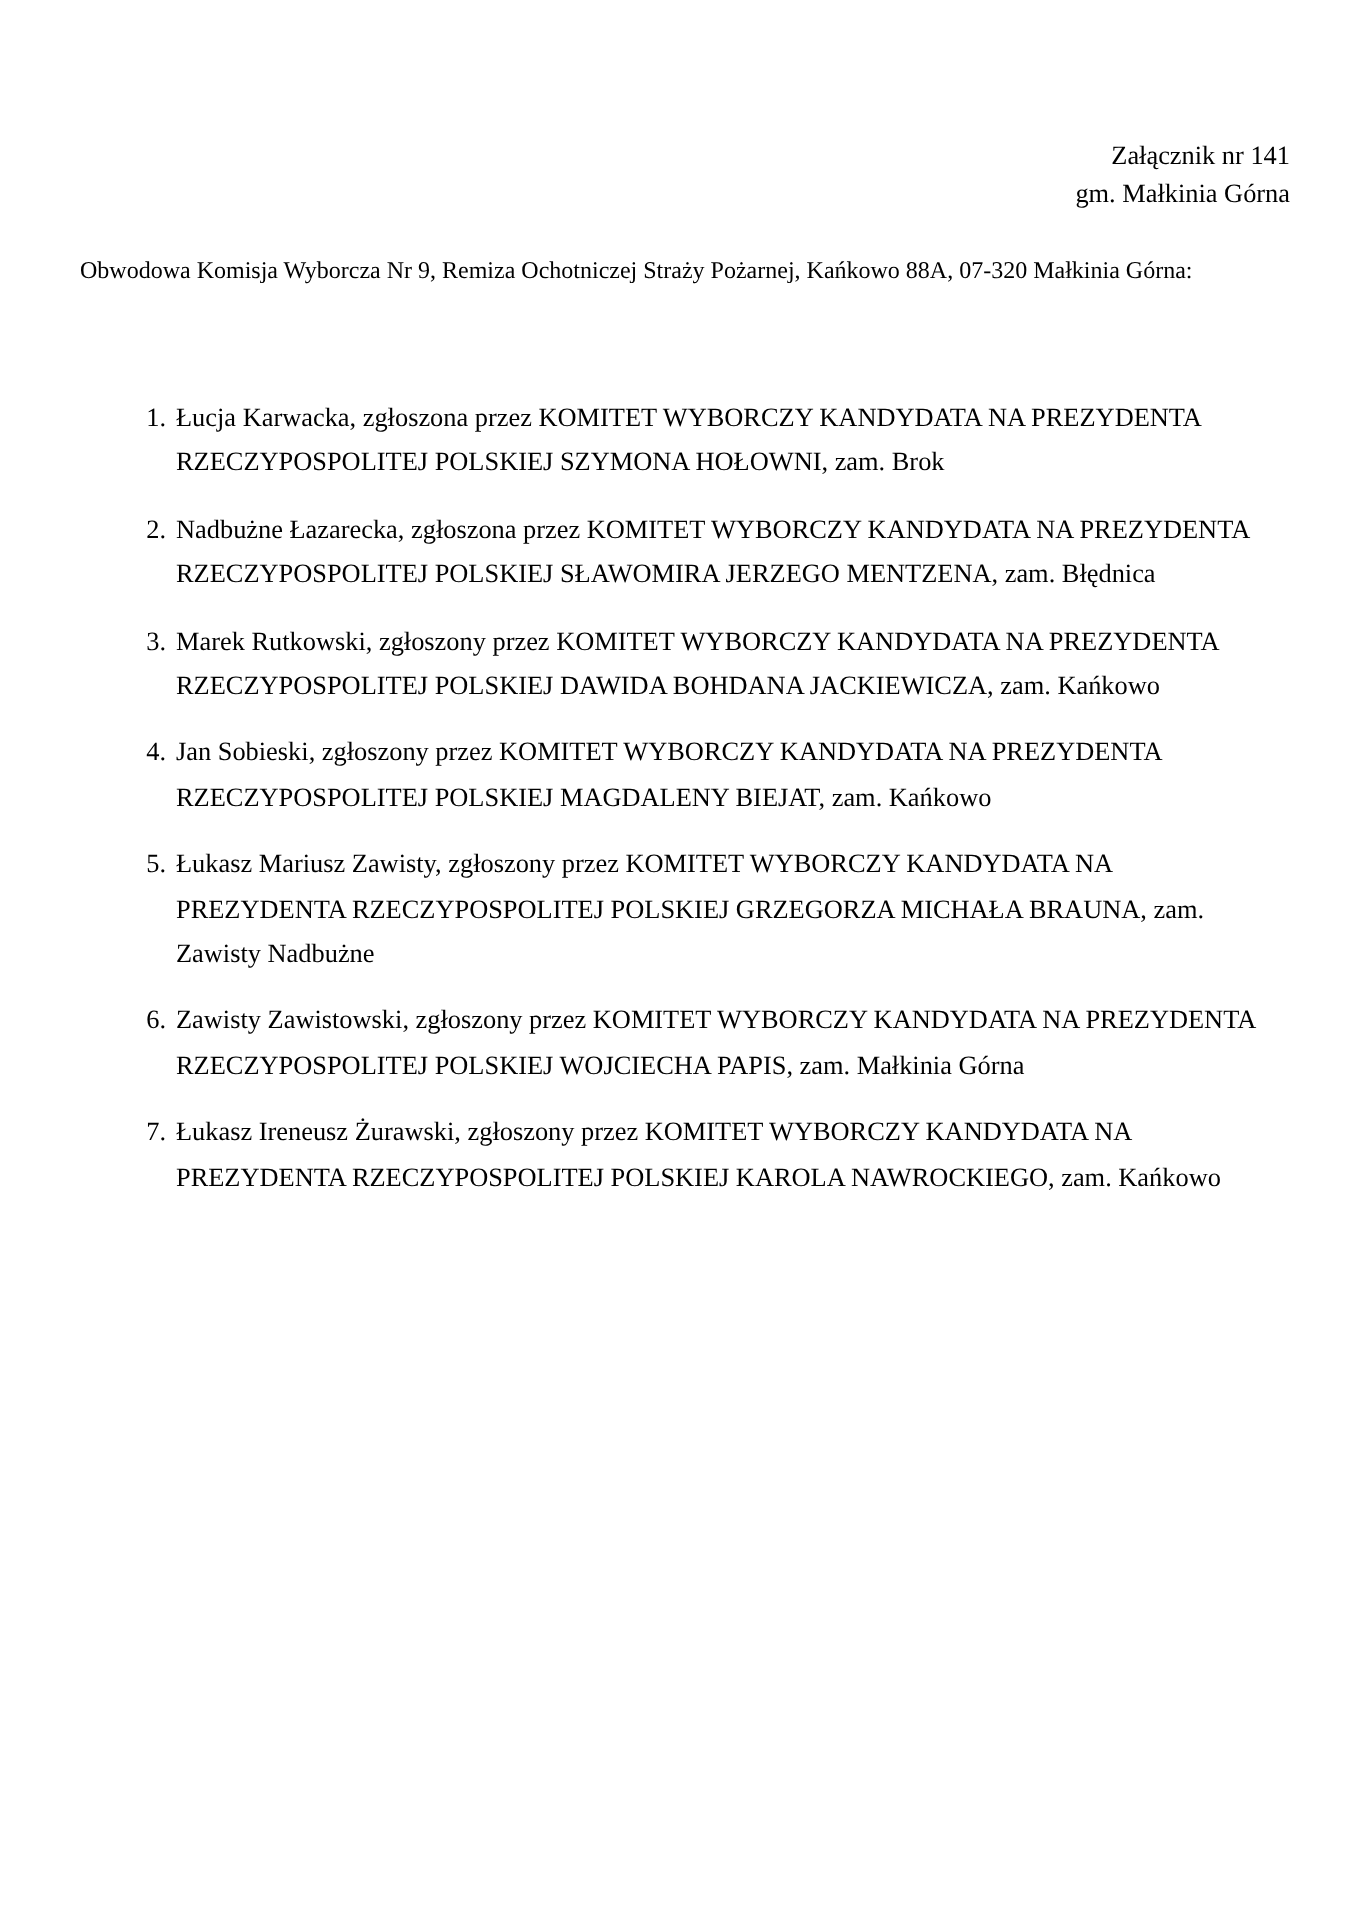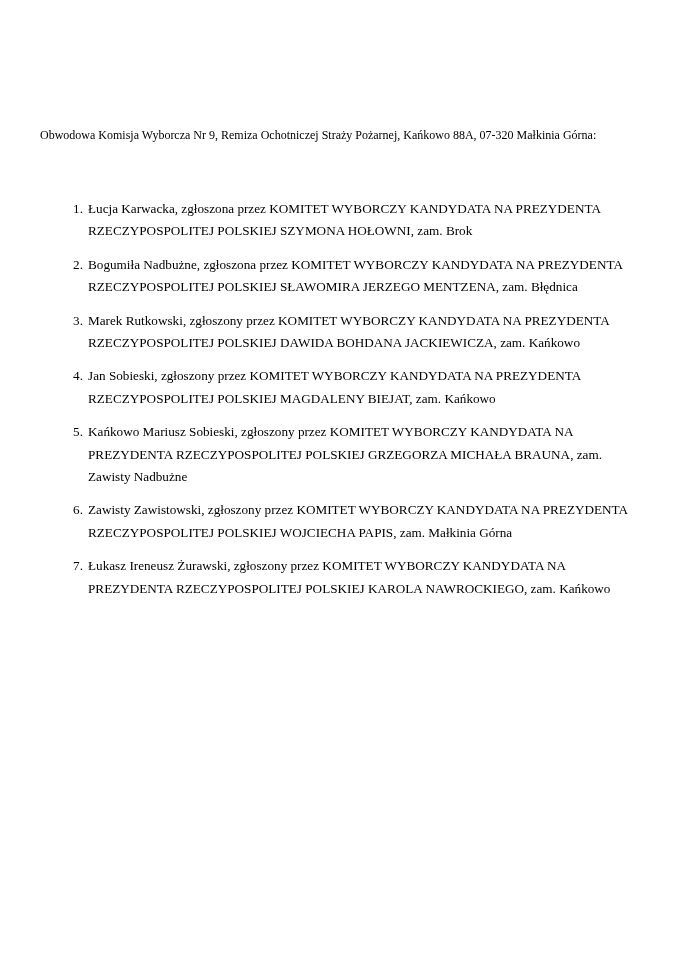--- a/index.html
+++ b/index.html
@@ -74,43 +74,47 @@
   }
   .cand-committee {
     font-weight: normal;
   }
 </style>
 </head>
 <body>
 
 <div class="page">
 
+  <div class="header-block">
+    <div class="header-line">Załącznik nr 141</div>
+    <div class="header-line">gm. Małkinia Górna</div>
+  </div>
 
   <div class="intro">Obwodowa Komisja Wyborcza Nr 9, Remiza Ochotniczej Straży Pożarnej, Kańkowo 88A, 07-320 Małkinia Górna:</div>
 
   <ol class="list" id="candidate-list">
       <li class="list-item">
         <span class="item-number">1.</span>
         <span class="item-text"><span class="cand-name">Łucja Karwacka</span><span class="cand-committee">, zgłoszona przez KOMITET WYBORCZY KANDYDATA NA PREZYDENTA RZECZYPOSPOLITEJ POLSKIEJ SZYMONA HOŁOWNI, zam. Brok</span></span>
       </li>
       <li class="list-item">
         <span class="item-number">2.</span>
-        <span class="item-text"><span class="cand-name">Bogumiła Nadbużne</span><span class="cand-committee">, zgłoszona przez KOMITET WYBORCZY KANDYDATA NA PREZYDENTA RZECZYPOSPOLITEJ POLSKIEJ SŁAWOMIRA JERZEGO MENTZENA, zam. Błędnica</span></span>
+        <span class="item-text"><span class="cand-name">Nadbużne Łazarecka</span><span class="cand-committee">, zgłoszona przez KOMITET WYBORCZY KANDYDATA NA PREZYDENTA RZECZYPOSPOLITEJ POLSKIEJ SŁAWOMIRA JERZEGO MENTZENA, zam. Błędnica</span></span>
       </li>
       <li class="list-item">
         <span class="item-number">3.</span>
         <span class="item-text"><span class="cand-name">Marek Rutkowski</span><span class="cand-committee">, zgłoszony przez KOMITET WYBORCZY KANDYDATA NA PREZYDENTA RZECZYPOSPOLITEJ POLSKIEJ DAWIDA BOHDANA JACKIEWICZA, zam. Kańkowo</span></span>
       </li>
       <li class="list-item">
         <span class="item-number">4.</span>
         <span class="item-text"><span class="cand-name">Jan Sobieski</span><span class="cand-committee">, zgłoszony przez KOMITET WYBORCZY KANDYDATA NA PREZYDENTA RZECZYPOSPOLITEJ POLSKIEJ MAGDALENY BIEJAT, zam. Kańkowo</span></span>
       </li>
       <li class="list-item">
         <span class="item-number">5.</span>
-        <span class="item-text"><span class="cand-name">Kańkowo Mariusz Sobieski</span><span class="cand-committee">, zgłoszony przez KOMITET WYBORCZY KANDYDATA NA PREZYDENTA RZECZYPOSPOLITEJ POLSKIEJ GRZEGORZA MICHAŁA BRAUNA, zam. Zawisty Nadbużne</span></span>
+        <span class="item-text"><span class="cand-name">Łukasz Mariusz Zawisty</span><span class="cand-committee">, zgłoszony przez KOMITET WYBORCZY KANDYDATA NA PREZYDENTA RZECZYPOSPOLITEJ POLSKIEJ GRZEGORZA MICHAŁA BRAUNA, zam. Zawisty Nadbużne</span></span>
       </li>
       <li class="list-item">
         <span class="item-number">6.</span>
         <span class="item-text"><span class="cand-name">Zawisty Zawistowski</span><span class="cand-committee">, zgłoszony przez KOMITET WYBORCZY KANDYDATA NA PREZYDENTA RZECZYPOSPOLITEJ POLSKIEJ WOJCIECHA PAPIS, zam. Małkinia Górna</span></span>
       </li>
       <li class="list-item">
         <span class="item-number">7.</span>
         <span class="item-text"><span class="cand-name">Łukasz Ireneusz Żurawski</span><span class="cand-committee">, zgłoszony przez KOMITET WYBORCZY KANDYDATA NA PREZYDENTA RZECZYPOSPOLITEJ POLSKIEJ KAROLA NAWROCKIEGO, zam. Kańkowo</span></span>
       </li>
     </ol>

